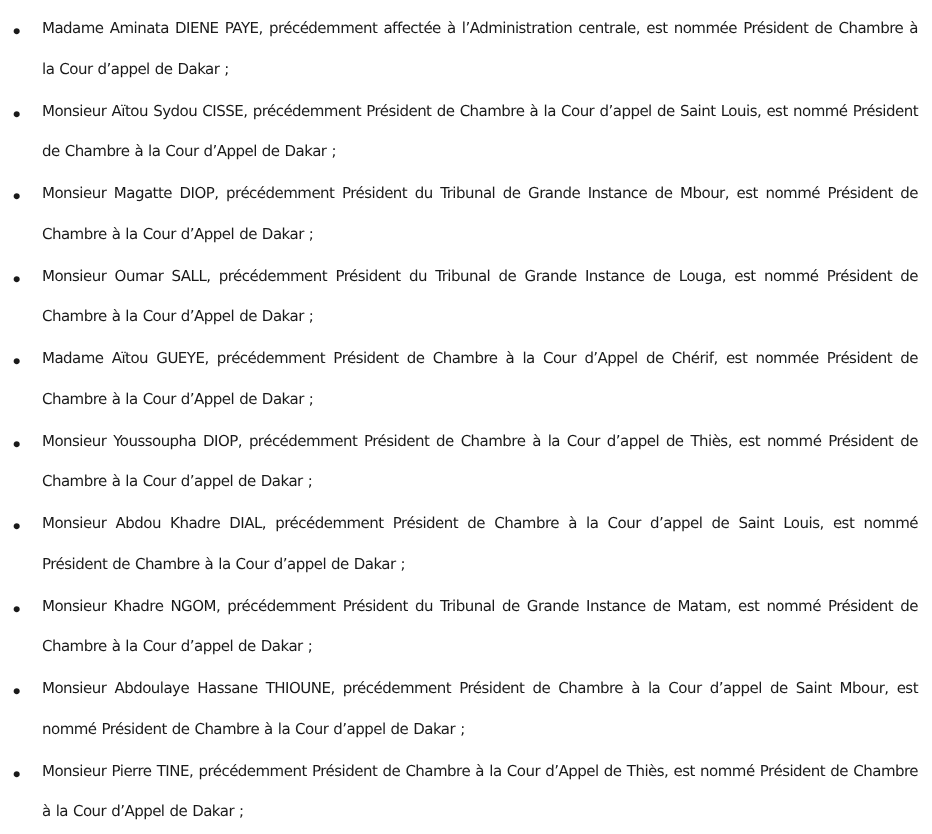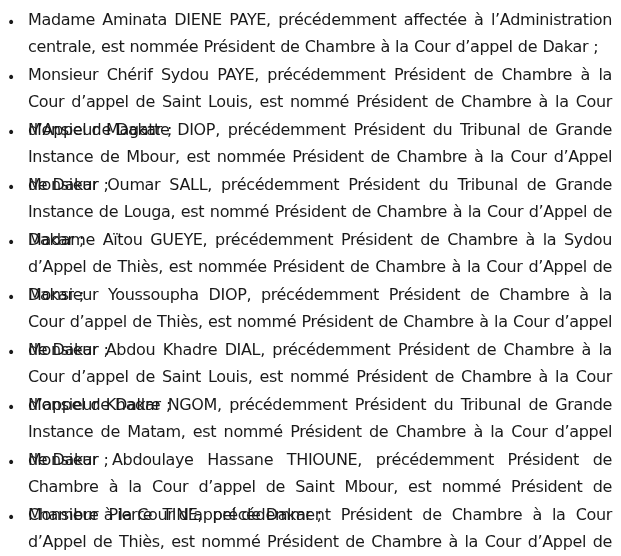--- a/index.html
+++ b/index.html
@@ -1,46 +1,46 @@
 <!DOCTYPE html>
 <html><head>
 <meta charset="utf-8">
 <style>
   html, body { margin:0; padding:0; background:#ffffff; }
   body { width:621px; height:556px; overflow:hidden; position:relative;
          font-family:"DejaVu Sans", sans-serif; color:#1a1a1a; }
   .list { position:absolute; left:0; top:6px; width:621px; margin:0; padding:0; list-style:none; }
   .item { position:relative; padding-left:28px; padding-right:9px; height:55px; box-sizing:border-box; }
   .bullet { position:absolute; left:7px; top:3px; font-size:14px; line-height:27px; }
-  .text { display:block; font-size:16px; line-height:27.4px; text-align:justify; text-align-last:left;
+  .text { display:block; font-size:10px; line-height:27.4px; text-align:justify; text-align-last:left;
           letter-spacing:-0.35px; word-spacing:0.5px; }
 </style>
 </head>
 <body>
 
 <ul class="list">
   <li class="item">
       <span class="bullet">•</span>
       <span class="text">Madame Aminata DIENE PAYE, précédemment affectée à l’Administration centrale, est nommée Président de Chambre à la Cour d’appel de Dakar ;</span>
     </li>
   <li class="item">
       <span class="bullet">•</span>
-      <span class="text">Monsieur Chérif Sydou PAYE, précédemment Président de Chambre à la Cour d’appel de Saint Louis, est nommé Président de Chambre à la Cour d’Appel de Dakar ;</span>
+      <span class="text">Monsieur Aïtou Sydou CISSE, précédemment Président de Chambre à la Cour d’appel de Saint Louis, est nommé Président de Chambre à la Cour d’Appel de Dakar ;</span>
     </li>
   <li class="item">
       <span class="bullet">•</span>
-      <span class="text">Monsieur Magatte DIOP, précédemment Président du Tribunal de Grande Instance de Mbour, est nommée Président de Chambre à la Cour d’Appel de Dakar ;</span>
+      <span class="text">Monsieur Magatte DIOP, précédemment Président du Tribunal de Grande Instance de Mbour, est nommé Président de Chambre à la Cour d’Appel de Dakar ;</span>
     </li>
   <li class="item">
       <span class="bullet">•</span>
       <span class="text">Monsieur Oumar SALL, précédemment Président du Tribunal de Grande Instance de Louga, est nommé Président de Chambre à la Cour d’Appel de Dakar ;</span>
     </li>
   <li class="item">
       <span class="bullet">•</span>
-      <span class="text">Madame Aïtou GUEYE, précédemment Président de Chambre à la Sydou d’Appel de Thiès, est nommée Président de Chambre à la Cour d’Appel de Dakar ;</span>
+      <span class="text">Madame Aïtou GUEYE, précédemment Président de Chambre à la Cour d’Appel de Chérif, est nommée Président de Chambre à la Cour d’Appel de Dakar ;</span>
     </li>
   <li class="item">
       <span class="bullet">•</span>
       <span class="text">Monsieur Youssoupha DIOP, précédemment Président de Chambre à la Cour d’appel de Thiès, est nommé Président de Chambre à la Cour d’appel de Dakar ;</span>
     </li>
   <li class="item">
       <span class="bullet">•</span>
       <span class="text">Monsieur Abdou Khadre DIAL, précédemment Président de Chambre à la Cour d’appel de Saint Louis, est nommé Président de Chambre à la Cour d’appel de Dakar ;</span>
     </li>
   <li class="item">

